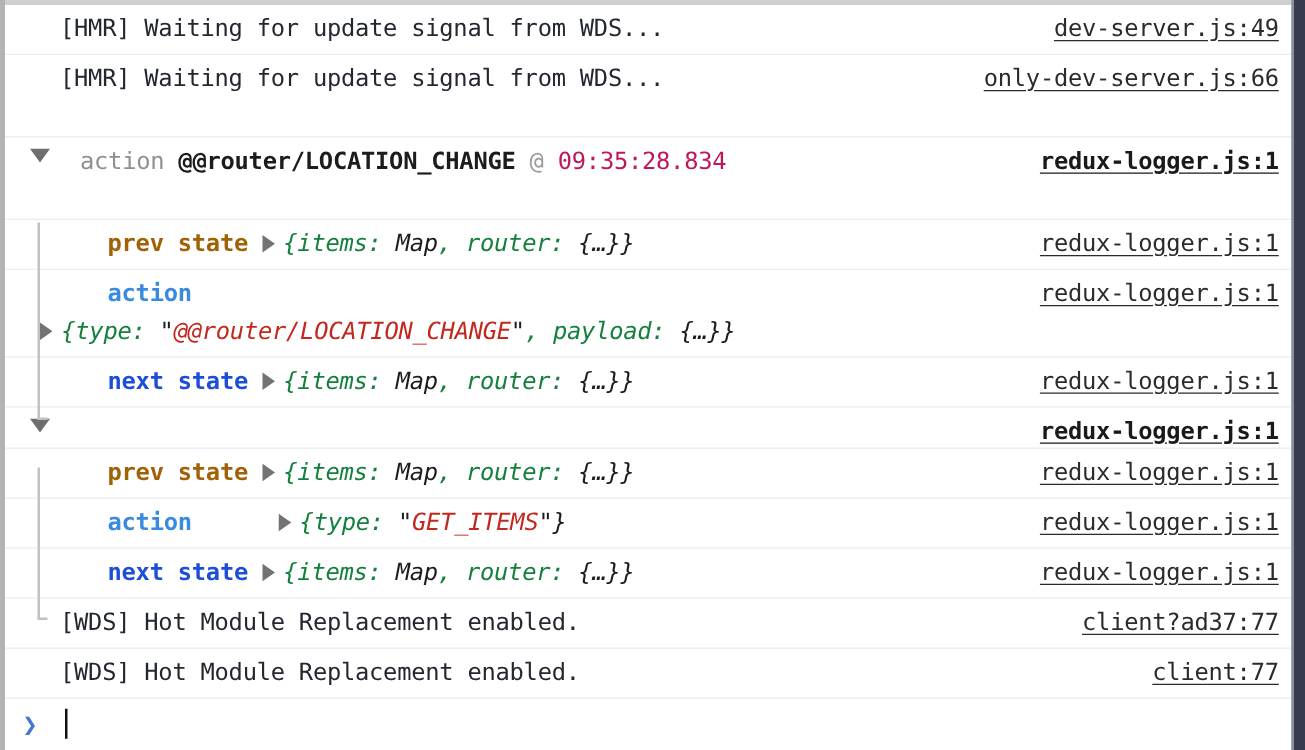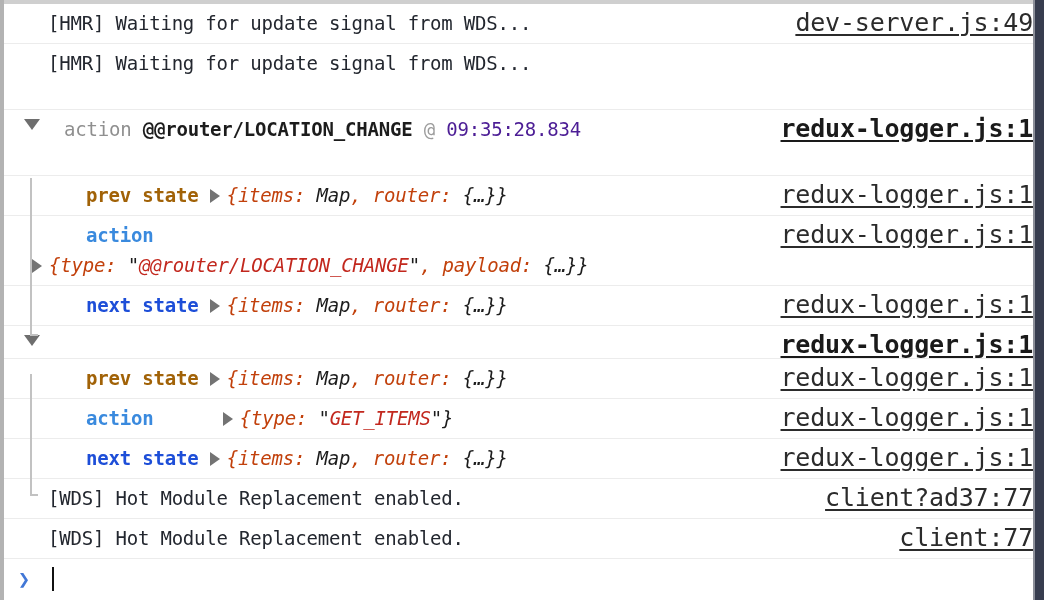--- a/index.html
+++ b/index.html
@@ -66,23 +66,23 @@
   .row-inner {
     position: relative;
     padding-left: 44px;
     padding-right: 300px;
   }
   .row.child .row-inner { padding-left: 82px; }
   .row.groupheader .row-inner { padding-left: 60px; }
   .msg { white-space: normal; word-break: break-word; }
   .src {
     position: absolute;
-    right: 0;
+    right: 10px;
     top: 4px;
-    font-size: 25px;
+    font-size: 19px;
     line-height: 30px;
     color: #2b2b2b;
     text-decoration: underline;
     text-underline-offset: 3px;
     white-space: nowrap;
     cursor: pointer;
   }
   .src.bold { font-weight: bold; color: #1a1a1a; }
 
   
@@ -110,23 +110,23 @@
     background: #c2c2c2;
   }
 
   
   .lbl-gray { color: #a16207; font-weight: bold; }
   .lbl-blue { color: #3a8ade; font-weight: bold; }
   .lbl-green { color: #1d4ed8; font-weight: bold; }
   .g-action { color: #8f8f8f; }
   .g-type { color: #1c1c1c; font-weight: bold; }
   .g-at { color: #9b9b9b; }
-  .g-time { color: #4c1d95; }
+  .g-time { color: #be185d; }
   .obj { font-style: italic; color: #1c1c1c; }
-  .obj .k { color: #c2410c; font-style: italic; }
+  .obj .k { color: #15803d; font-style: italic; }
   .obj .v { color: #1c1c1c; font-style: italic; }
   .obj .str { color: #c2281e; font-style: italic; }
   .obj .q { color: #1c1c1c; font-style: normal; }
   .tri {
     display: inline-block;
     width: 0; height: 0;
     border-top: 7px solid transparent;
     border-bottom: 7px solid transparent;
     border-left: 10px solid #737373;
     vertical-align: -1px;
@@ -172,20 +172,21 @@
       <div class="row-inner">
         <span class="msg">[HMR] Waiting for update signal from WDS...</span>
       </div>
       <span class="src">dev-server.js:49</span>
     </div>
 
     <div class="row" style="min-height:66px;">
       <div class="row-inner" style="padding-right:360px;">
         <span class="msg">[HMR] Waiting for update signal from WDS...</span>
       </div>
+      <span class="src">only-dev-server.js:66</span>
     </div>
 
     <div class="row groupheader" style="min-height:66px;">
       <span class="gtri"></span>
       <div class="row-inner" style="padding-right:320px;">
         <span class="g-action">action</span>
         <span> </span><span class="g-type">@@router/LOCATION_CHANGE</span>
         <span> </span><span class="g-at">@</span>
         <span> </span><span class="g-time">09:35:28.834</span>
       </div>

